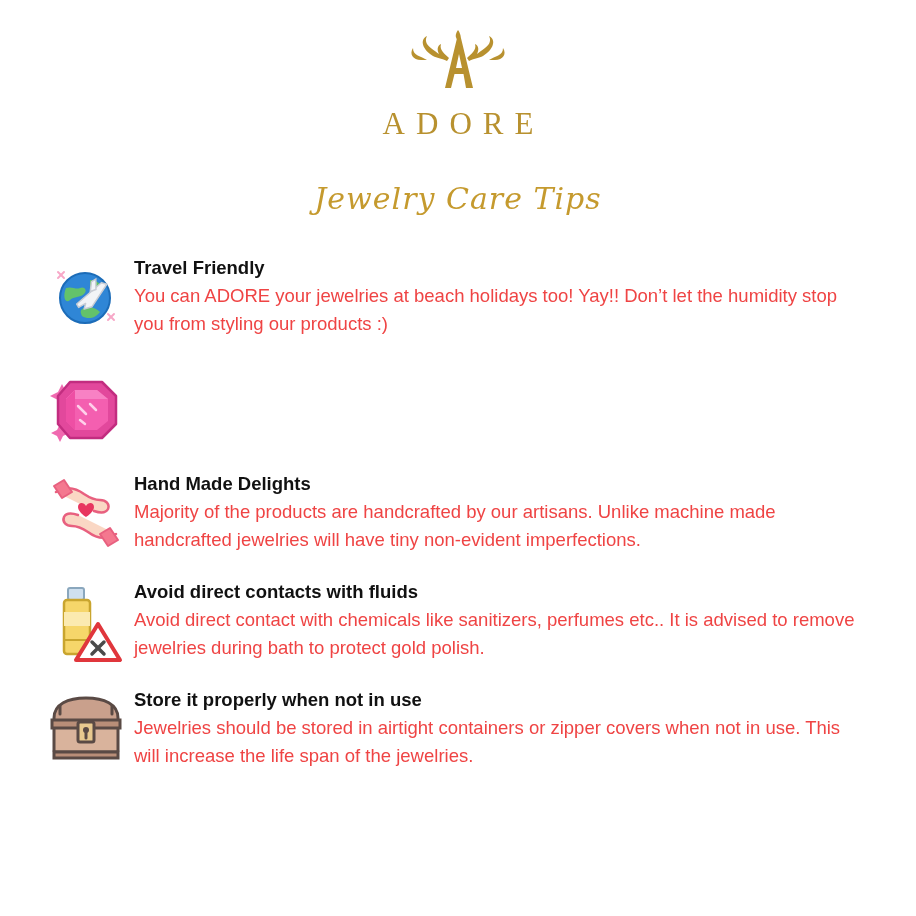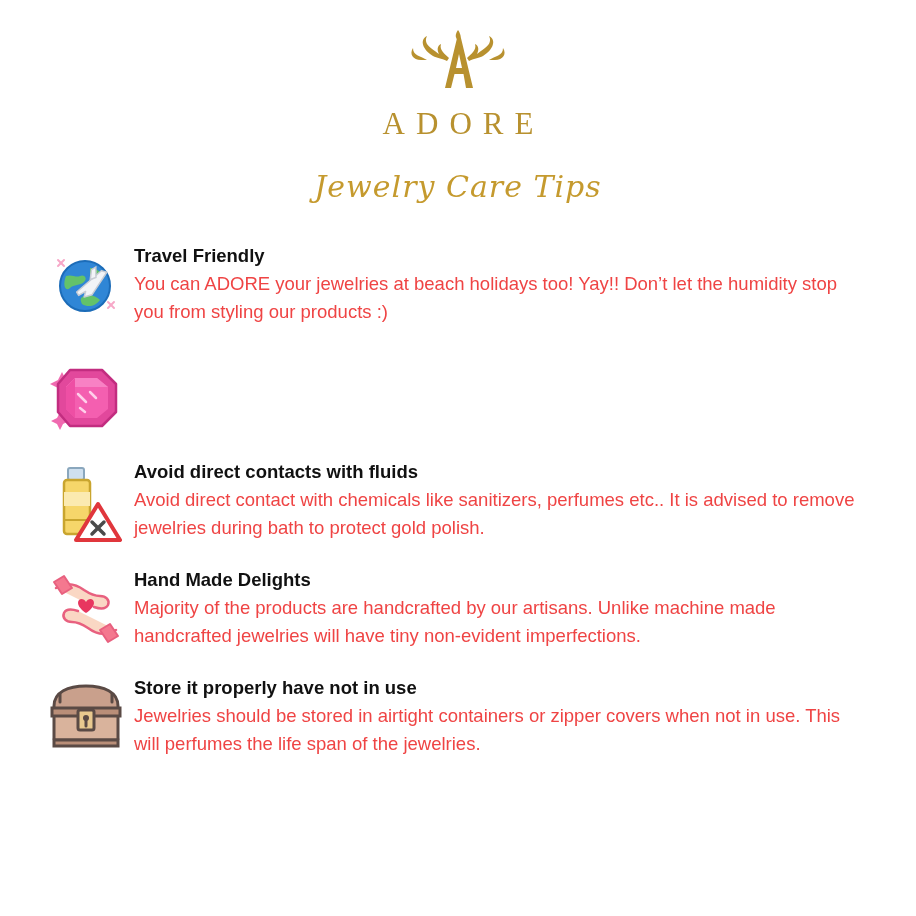--- a/index.html
+++ b/index.html
@@ -36,21 +36,21 @@
   .logo-wordmark {
     font-family: "Liberation Serif", serif;
     font-size: 31px;
     letter-spacing: 11px;
     color: #b8912f;
     font-weight: 400;
     padding-left: 11px;
     line-height: 1;
   }
   .tagline {
-    margin-top: 30px;
+    margin-top: 42px;
     font-family: "DejaVu Serif", serif;
     font-style: italic;
     font-size: 30px;
     color: #c59a2e;
     letter-spacing: 1px;
   }
 
   
   .tips {
     margin-top: 40px;
@@ -171,74 +171,74 @@
             <line x1="30" y1="38" x2="38" y2="46"></line>
             <line x1="42" y1="36" x2="48" y2="42"></line>
             <line x1="32" y1="52" x2="37" y2="56"></line>
           </g>
         </svg>
       </div>
     </div>
 
     <div class="tip">
       <div class="tip-icon">
+        <svg width="80" height="76" viewBox="0 0 80 76" xmlns="http://www.w3.org/2000/svg">
+          <g fill="#fad7c4" stroke="#e8607f" stroke-width="2.5" stroke-linejoin="round" stroke-linecap="round">
+            <path d="M10 16 C20 10, 30 12, 38 18 C44 22, 48 24, 54 24 C60 24, 64 28, 62 33 C60 37, 54 37, 48 35"></path>
+            <path d="M70 58 C60 64, 50 62, 42 56 C36 52, 32 50, 26 50 C20 50, 16 46, 18 41 C20 37, 26 37, 32 39"></path>
+          </g>
+          <path d="M8 10 L18 4 L26 16 L16 22 Z" fill="#f4788f" stroke="#e8607f" stroke-width="2" stroke-linejoin="round"></path>
+          <path d="M72 64 L62 70 L54 58 L64 52 Z" fill="#f4788f" stroke="#e8607f" stroke-width="2" stroke-linejoin="round"></path>
+          <path d="M40 30 C38 26, 32 26, 32 31 C32 36, 40 41, 40 41 C40 41, 48 36, 48 31 C48 26, 42 26, 40 30 Z" fill="#e8365f"></path>
+        </svg>
+      </div>
+      <div class="tip-body">
+        <div class="tip-title">Hand Made Delights</div>
+        <div class="tip-text">Majority of the products are handcrafted by our artisans. Unlike machine made handcrafted jewelries will have tiny non-evident imperfections.</div>
+      </div>
+    </div>
+
+    <div class="tip">
+      <div class="tip-icon">
         <svg width="76" height="80" viewBox="0 0 76 80" xmlns="http://www.w3.org/2000/svg">
           <rect x="20" y="4" width="16" height="12" rx="2" fill="#cfe0ef" stroke="#8aa7bd" stroke-width="2"></rect>
           <rect x="16" y="16" width="26" height="54" rx="3" fill="#f6d66a" stroke="#c9a52e" stroke-width="2.5"></rect>
           <rect x="16" y="28" width="26" height="14" fill="#fbeab0"></rect>
           <line x1="16" y1="56" x2="42" y2="56" stroke="#c9a52e" stroke-width="2"></line>
           <path d="M50 40 L72 76 L28 76 Z" fill="#ffffff" stroke="#e0363c" stroke-width="4" stroke-linejoin="round"></path>
           <g stroke="#4a4a4a" stroke-width="3.5" stroke-linecap="round">
             <line x1="44" y1="58" x2="56" y2="70"></line>
             <line x1="56" y1="58" x2="44" y2="70"></line>
           </g>
         </svg>
       </div>
       <div class="tip-body">
         <div class="tip-title">Avoid direct contacts with fluids</div>
         <div class="tip-text">Avoid direct contact with chemicals like sanitizers, perfumes etc.. It is advised to remove jewelries during bath to protect gold polish.</div>
-      </div>
-    </div>
-
-    <div class="tip">
-      <div class="tip-icon">
-        <svg width="80" height="76" viewBox="0 0 80 76" xmlns="http://www.w3.org/2000/svg">
-          <g fill="#fad7c4" stroke="#e8607f" stroke-width="2.5" stroke-linejoin="round" stroke-linecap="round">
-            <path d="M10 16 C20 10, 30 12, 38 18 C44 22, 48 24, 54 24 C60 24, 64 28, 62 33 C60 37, 54 37, 48 35"></path>
-            <path d="M70 58 C60 64, 50 62, 42 56 C36 52, 32 50, 26 50 C20 50, 16 46, 18 41 C20 37, 26 37, 32 39"></path>
-          </g>
-          <path d="M8 10 L18 4 L26 16 L16 22 Z" fill="#f4788f" stroke="#e8607f" stroke-width="2" stroke-linejoin="round"></path>
-          <path d="M72 64 L62 70 L54 58 L64 52 Z" fill="#f4788f" stroke="#e8607f" stroke-width="2" stroke-linejoin="round"></path>
-          <path d="M40 30 C38 26, 32 26, 32 31 C32 36, 40 41, 40 41 C40 41, 48 36, 48 31 C48 26, 42 26, 40 30 Z" fill="#e8365f"></path>
-        </svg>
-      </div>
-      <div class="tip-body">
-        <div class="tip-title">Hand Made Delights</div>
-        <div class="tip-text">Majority of the products are handcrafted by our artisans. Unlike machine made handcrafted jewelries will have tiny non-evident imperfections.</div>
       </div>
     </div>
 
     <div class="tip">
       <div class="tip-icon">
         <svg width="80" height="70" viewBox="0 0 80 70" xmlns="http://www.w3.org/2000/svg">
           <path d="M8 26 C8 12, 22 6, 40 6 C58 6, 72 12, 72 26 L72 30 L8 30 Z" fill="#c9a08c" stroke="#5a4a45" stroke-width="3" stroke-linejoin="round"></path>
           <rect x="8" y="30" width="64" height="30" rx="2" fill="#d9b39c" stroke="#5a4a45" stroke-width="3"></rect>
           <rect x="6" y="28" width="68" height="8" fill="#b98e78" stroke="#5a4a45" stroke-width="3"></rect>
           <rect x="8" y="60" width="64" height="6" fill="#b98e78" stroke="#5a4a45" stroke-width="3"></rect>
           <rect x="32" y="30" width="16" height="20" rx="2" fill="#e8c98f" stroke="#5a4a45" stroke-width="3"></rect>
           <circle cx="40" cy="38" r="3" fill="#5a4a45"></circle>
           <line x1="40" y1="40" x2="40" y2="46" stroke="#5a4a45" stroke-width="3" stroke-linecap="round"></line>
           <g stroke="#5a4a45" stroke-width="3" stroke-linecap="round">
             <line x1="14" y1="14" x2="14" y2="22"></line>
             <line x1="66" y1="14" x2="66" y2="22"></line>
           </g>
         </svg>
       </div>
       <div class="tip-body">
-        <div class="tip-title">Store it properly have not in use</div>
-        <div class="tip-text">Jewelries should be stored in airtight containers or zipper covers when not in use. This will perfumes the life span of the jewelries.</div>
+        <div class="tip-title">Store it properly when not in use</div>
+        <div class="tip-text">Jewelries should be stored in airtight containers or zipper covers when not in use. This will increase the life span of the jewelries.</div>
       </div>
     </div>
 
   </div>
 
   <div class="footer-bar"></div>
 </div>
 
 </body></html>

